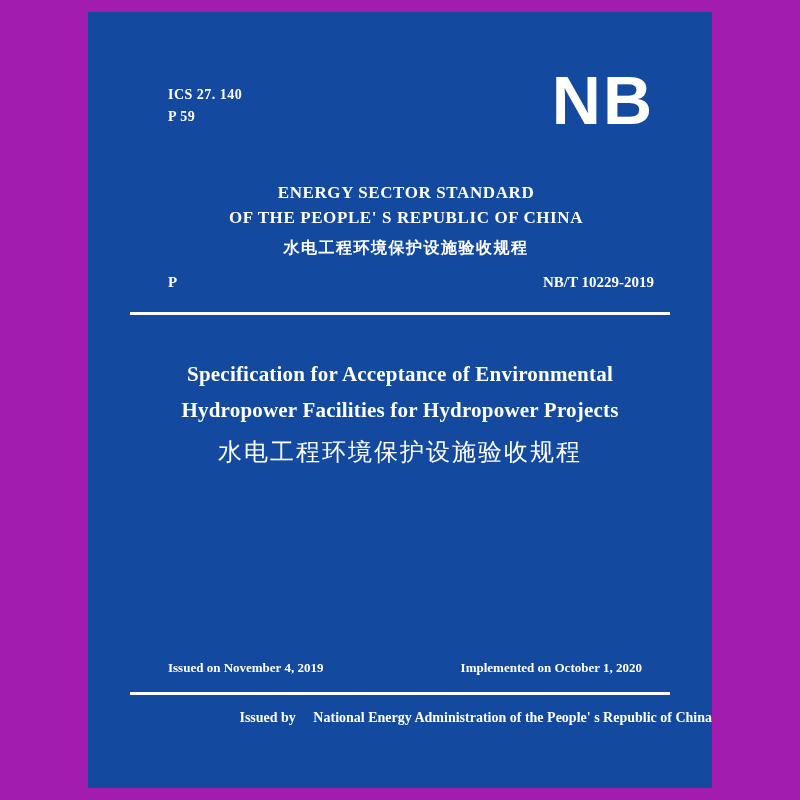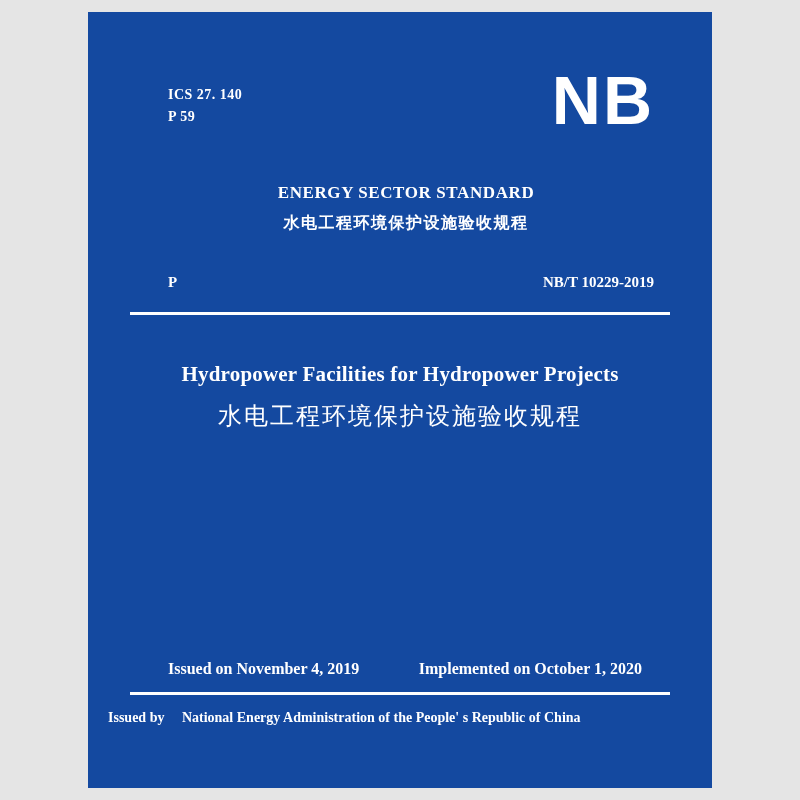--- a/index.html
+++ b/index.html
@@ -10,21 +10,21 @@
   body {
     width: 800px;
     height: 800px;
     font-family: "Liberation Serif", serif;
     overflow: hidden;
   }
   .page {
     position: relative;
     width: 800px;
     height: 800px;
-    background: #e5e5e5;
+    background: #a21caf;
   }
   .cover {
     position: absolute;
     left: 88px;
     top: 12px;
     width: 624px;
     height: 776px;
     background: #1449a0;
     color: #ffffff;
     box-sizing: border-box;
@@ -120,28 +120,28 @@
   
   .dates-row {
     position: absolute;
     left: 80px;
     right: 70px;
     top: 648px;
     display: flex;
     justify-content: space-between;
     font-family: "Liberation Serif", serif;
     font-weight: bold;
-    font-size: 16px;
+    font-size: 13px;
   }
   .issued-by {
     position: absolute;
     left: 0;
     right: 0;
     top: 698px;
-    text-align: left;
+    text-align: right;
     font-family: "Liberation Serif", serif;
     font-weight: bold;
     font-size: 14px;
     padding-left: 20px;
   }
   .issued-by .label { margin-right: 14px; }
 </style>
 </head>
 <body>
 
@@ -150,31 +150,33 @@
 
     <div class="ics-block">
       <div>ICS 27. 140</div>
       <div>P 59</div>
     </div>
 
     <div class="nb-logo">NB</div>
 
     <div class="std-titles">
       <div class="std-en1">ENERGY SECTOR STANDARD</div>
+      <div class="std-en2">OF THE PEOPLE' S REPUBLIC OF CHINA</div>
       <div class="std-cn">水电工程环境保护设施验收规程</div>
     </div>
 
     <div class="desig-row">
       <div>P</div>
       <div>NB/T 10229-2019</div>
     </div>
 
     <div class="rule rule-top"></div>
 
     <div class="main-title">
+      <div class="mt-en">Specification for Acceptance of Environmental</div>
       <div class="mt-en">Hydropower Facilities for Hydropower Projects</div>
       <div class="mt-cn">水电工程环境保护设施验收规程</div>
     </div>
 
     <div class="dates-row">
       <div>Issued on November 4, 2019</div>
       <div>Implemented on October 1, 2020</div>
     </div>
 
     <div class="rule rule-bottom"></div>

